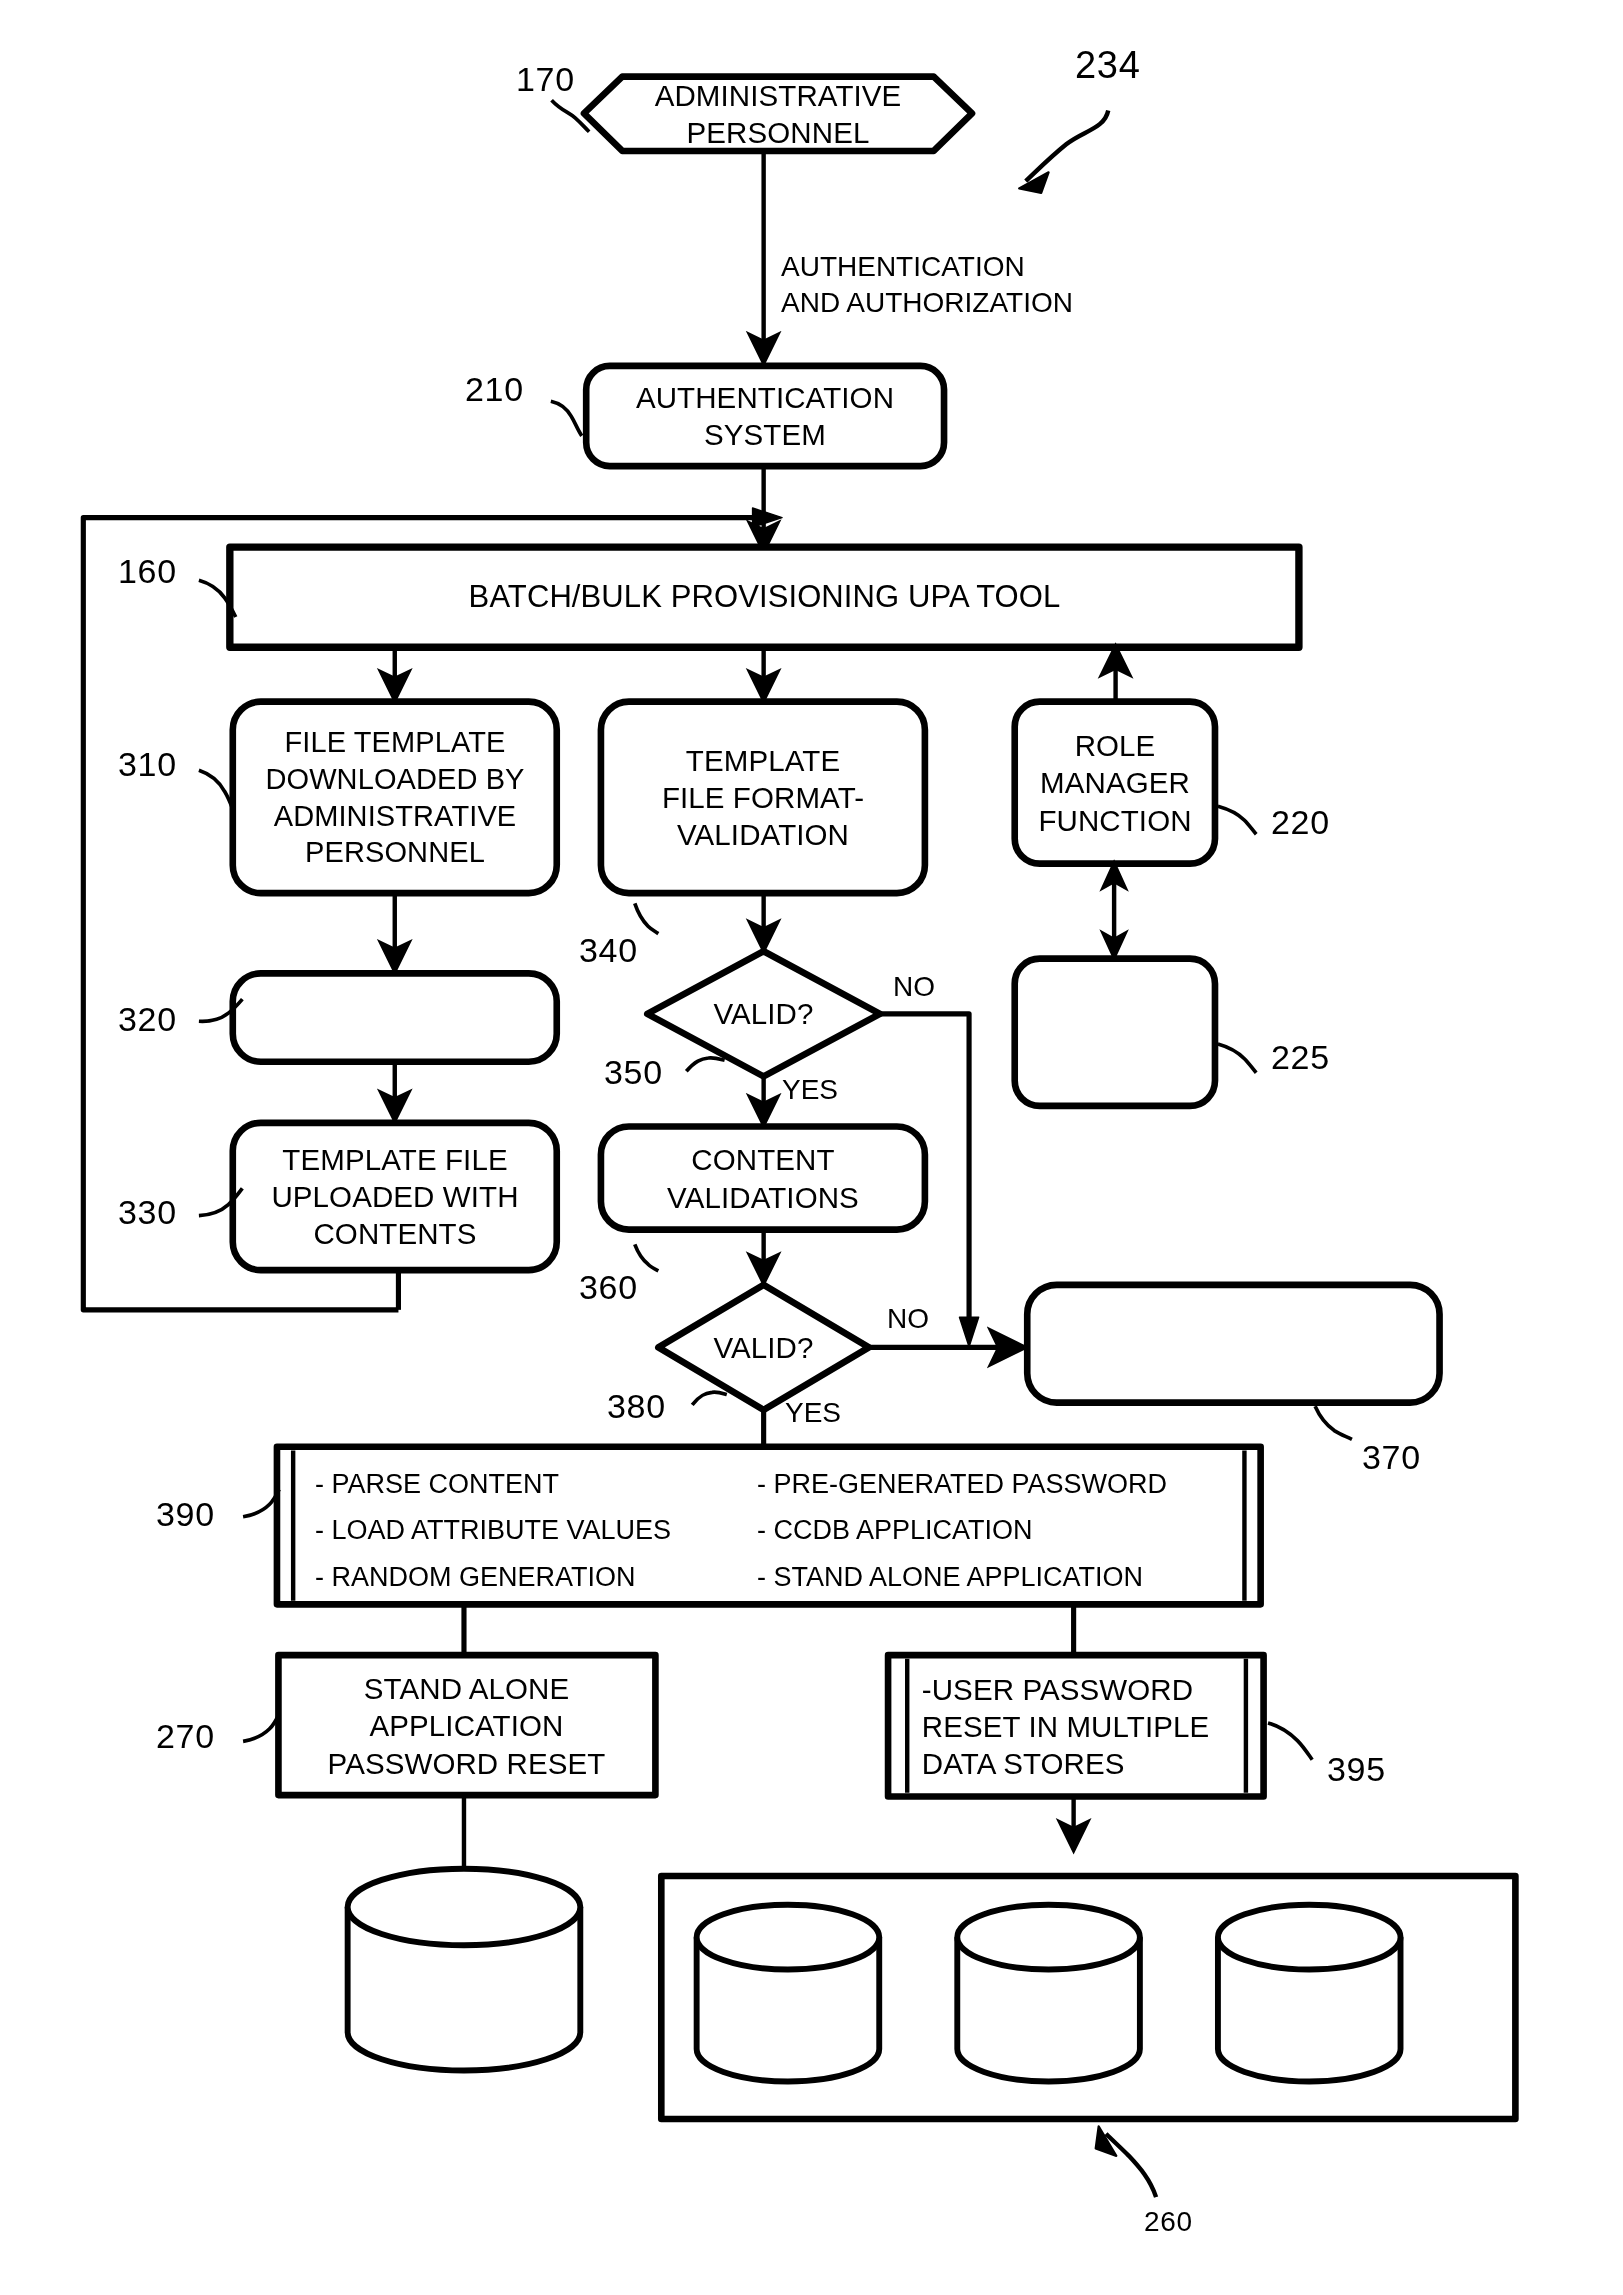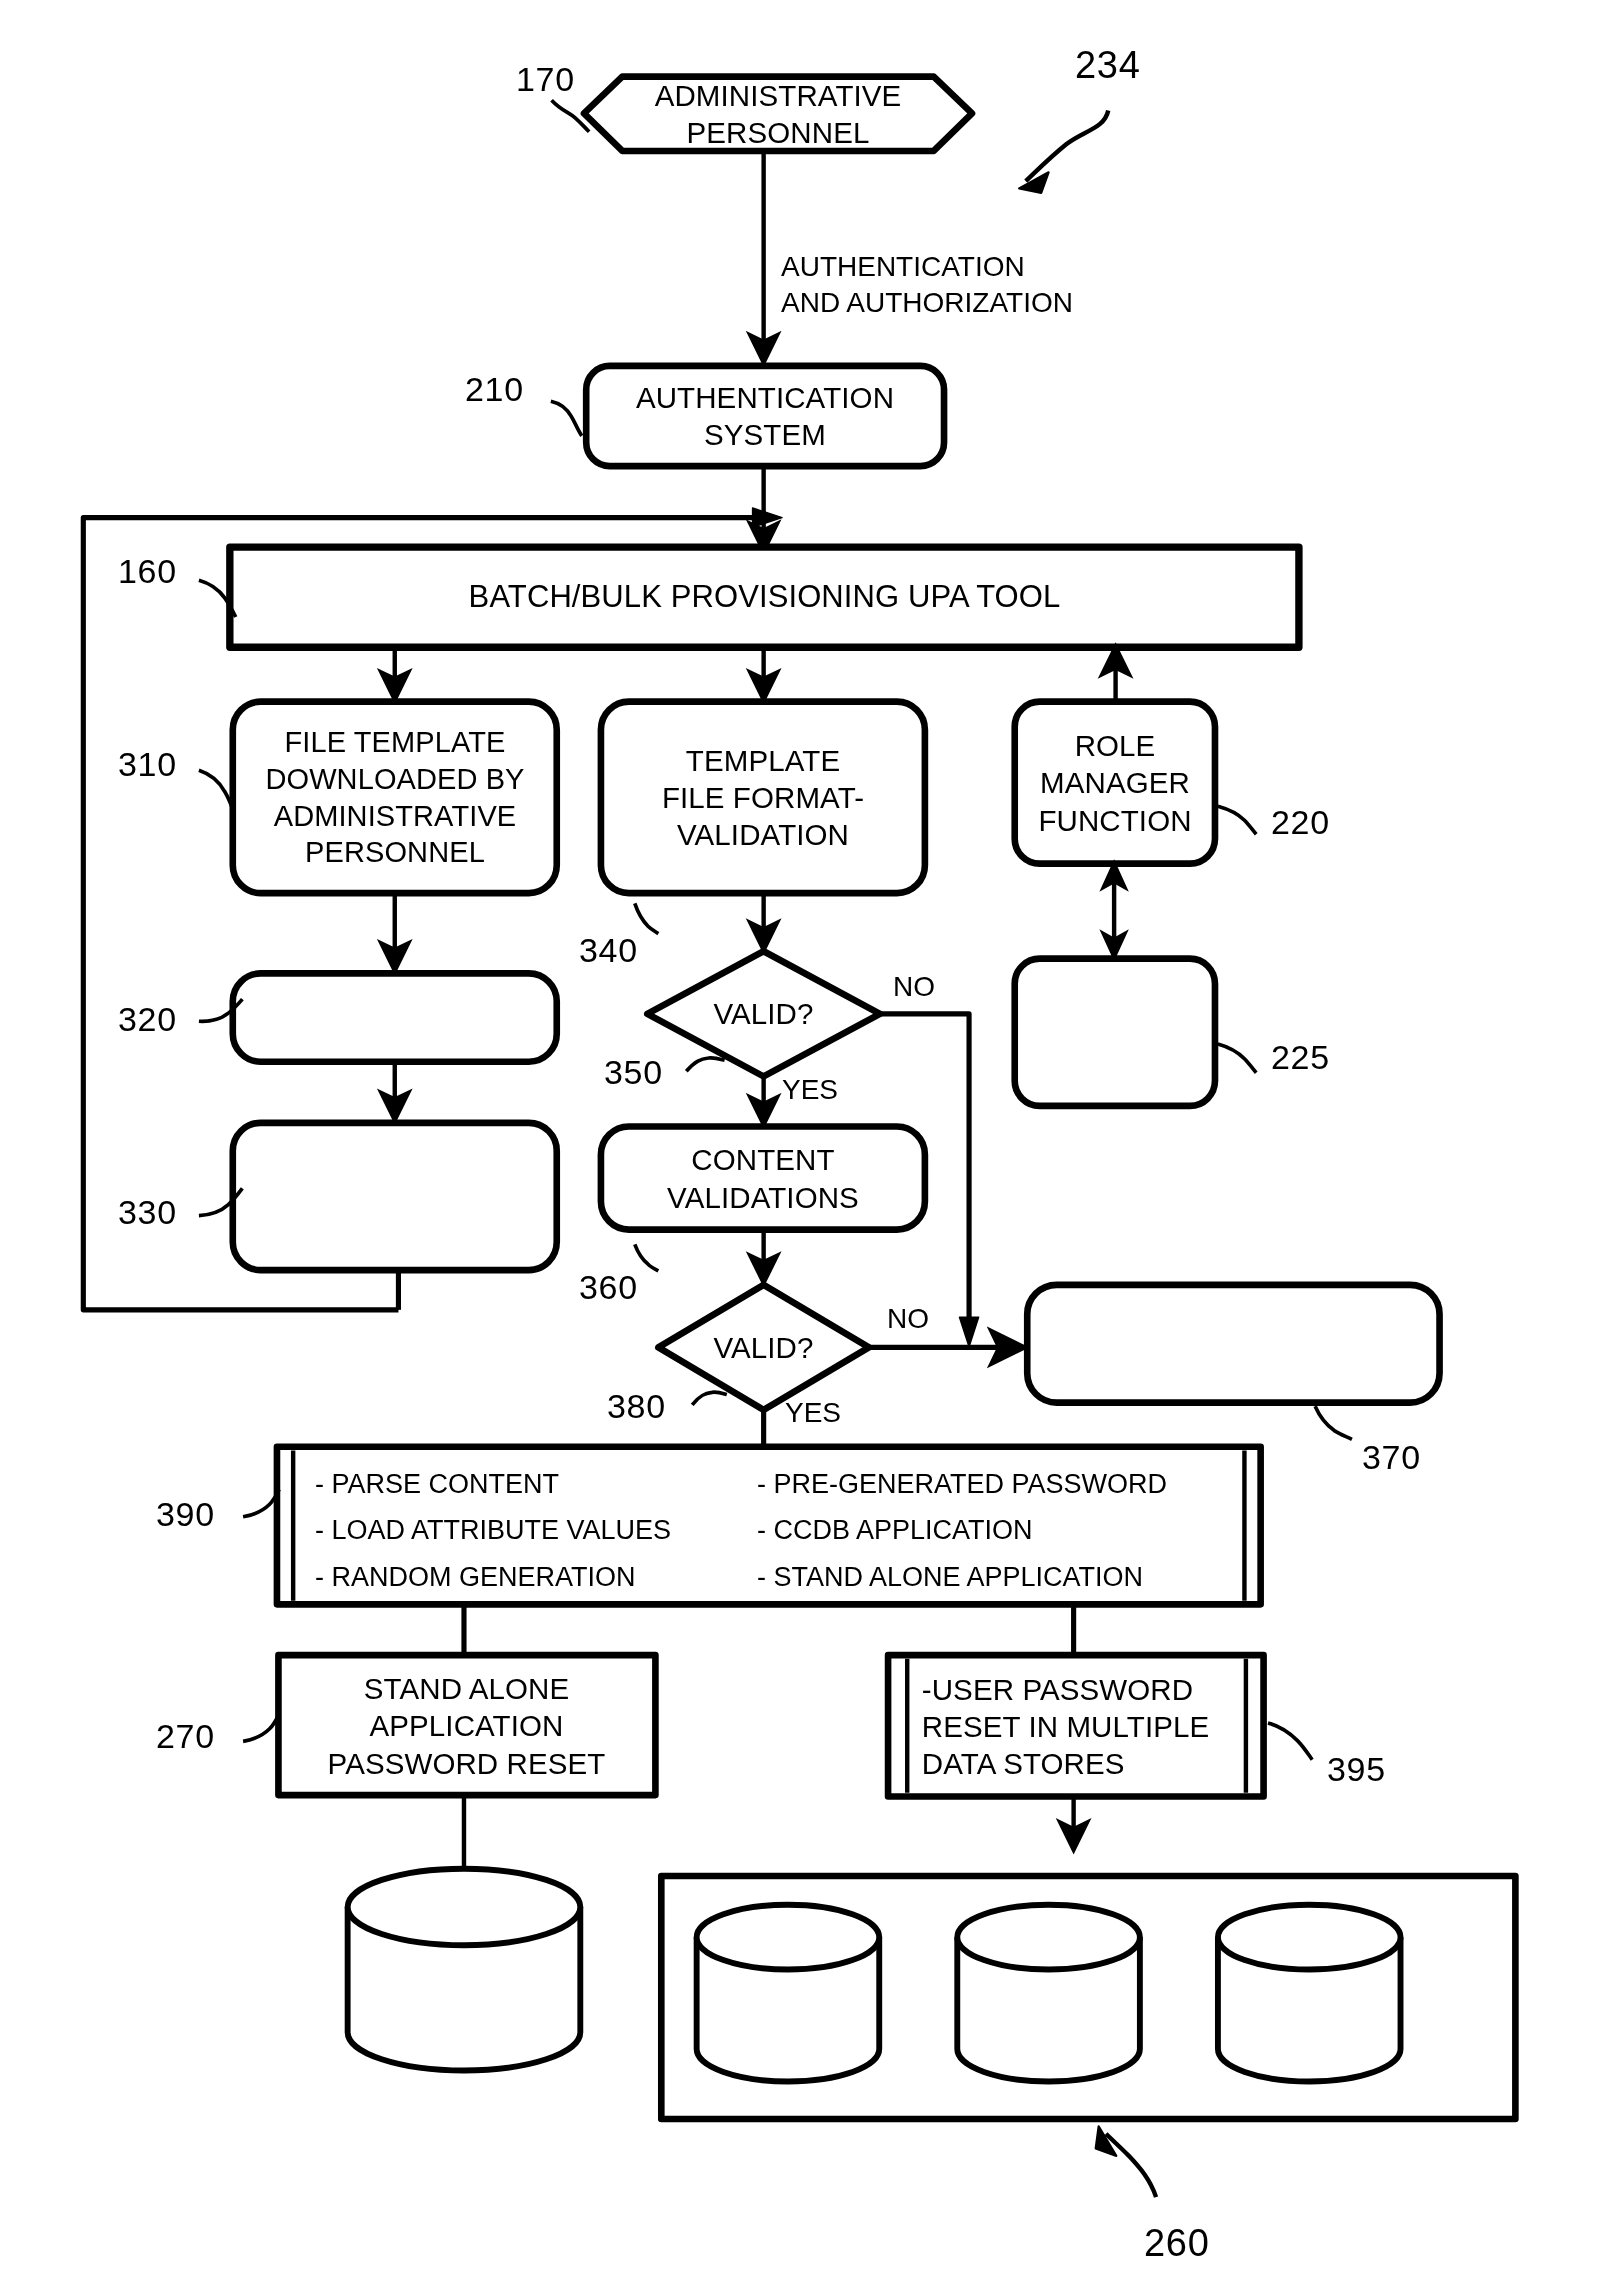--- a/index.html
+++ b/index.html
@@ -219,20 +219,23 @@
   <div class="ref" style="left:118px; top:552px;">160</div>
 
   <div class="node-text" style="left:233px; top:702px; width:324px; height:191px; font-size:29px;">FILE TEMPLATE
 DOWNLOADED BY
 ADMINISTRATIVE
 PERSONNEL</div>
   <div class="ref" style="left:118px; top:745px;">310</div>
 
   <div class="ref" style="left:118px; top:1000px;">320</div>
 
+  <div class="node-text" style="left:233px; top:1123px; width:324px; height:147px; font-size:29.5px;">TEMPLATE FILE
+UPLOADED WITH
+CONTENTS</div>
   <div class="ref" style="left:118px; top:1193px;">330</div>
 
   <div class="node-text" style="left:601px; top:702px; width:324px; height:191px; font-size:29.5px;">TEMPLATE
 FILE FORMAT-
 VALIDATION</div>
   <div class="ref" style="left:579px; top:931px;">340</div>
 
   <div class="node-text" style="left:675px; top:992px; width:177px; height:44px; font-size:29.5px;">VALID?</div>
   <div class="ref" style="left:604px; top:1053px;">350</div>
   <div class="edge-label" style="left:893px; top:969px;">NO</div>
@@ -267,16 +270,16 @@
   <div class="node-text" style="left:278px; top:1656px; width:377px; height:140px; font-size:29.5px;">STAND ALONE
 APPLICATION
 PASSWORD RESET</div>
   <div class="ref" style="left:156px; top:1717px;">270</div>
 
   <div class="node-text" style="left:913px; top:1656px; width:333px; height:141px; font-size:29.5px; justify-content:flex-start; text-align:left; padding-left:8.8px; box-sizing:border-box;">-USER PASSWORD
 RESET IN MULTIPLE
 DATA STORES</div>
   <div class="ref" style="left:1327px; top:1750px;">395</div>
 
-  <div class="ref" style="left:1144px; top:2206px; font-size:38px;margin-top:16px;">260</div>
+  <div class="ref" style="left:1144px; top:2206px; font-size:28px;">260</div>
 
 </div>
 
 
 </body></html>

